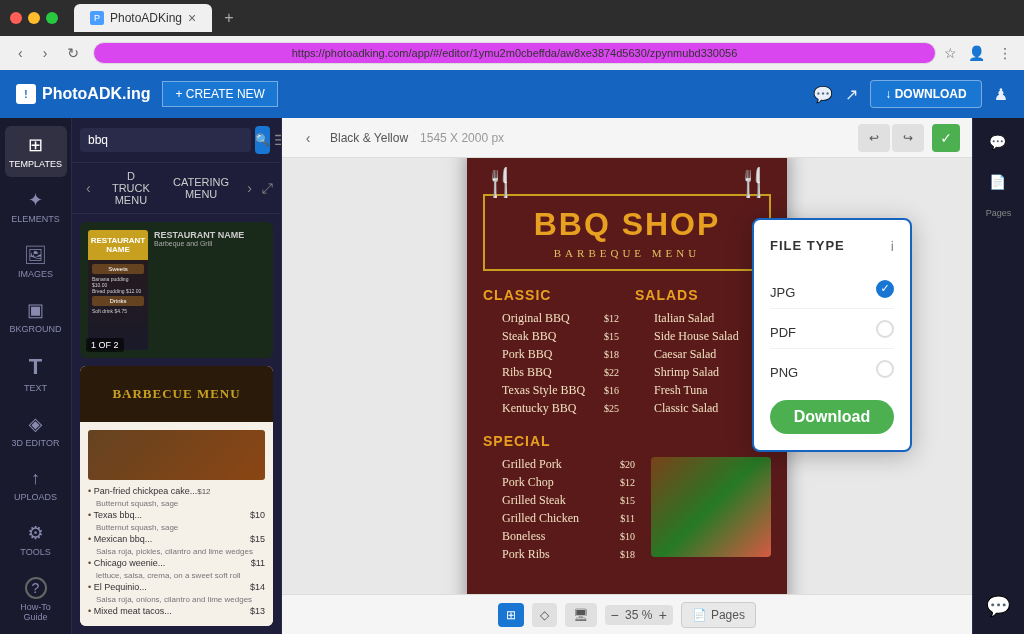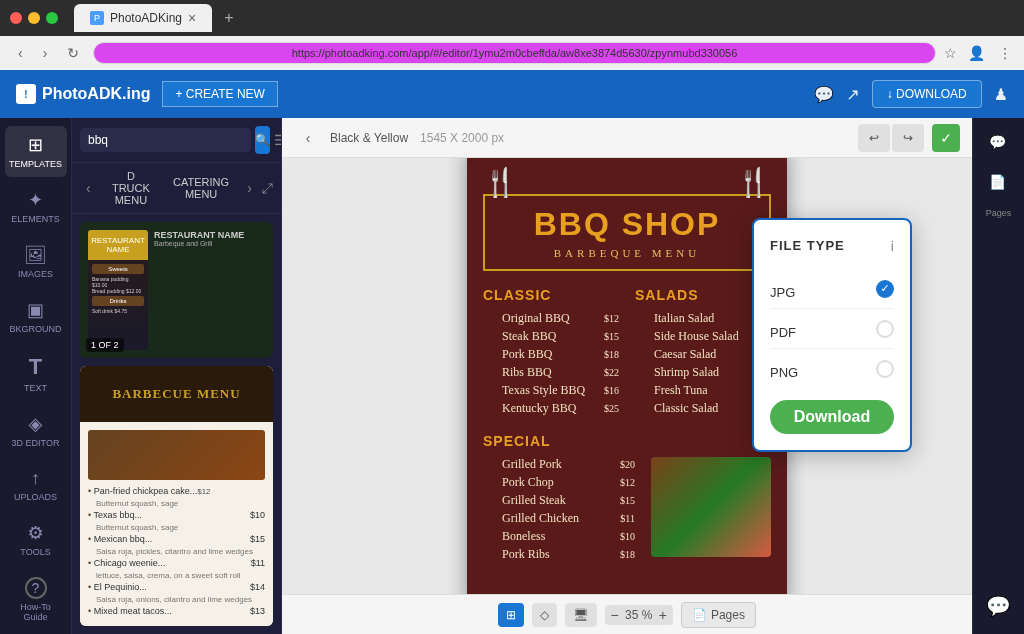--- a/index.html
+++ b/index.html
@@ -26,21 +26,21 @@
 
     
     .app { display: flex; height: 564px; flex-direction: column; }
     .app-header { background: #1565c0; height: 48px; display: flex; align-items: center; padding: 0 16px; gap: 12px; }
     .app-logo { display: flex; align-items: center; gap: 6px; color: white; font-weight: bold; font-size: 16px; }
     .logo-icon { background: white; color: #1565c0; width: 20px; height: 20px; border-radius: 3px; display: flex; align-items: center; justify-content: center; font-size: 10px; font-weight: bold; }
     .create-new-btn { background: #1976d2; border: 1px solid rgba(255,255,255,0.4); color: white; padding: 5px 12px; border-radius: 0; font-size: 12px; cursor: pointer; display: flex; align-items: center; gap: 4px; }
     .header-spacer { flex: 1; }
     .header-actions { display: flex; align-items: center; gap: 12px; }
     .header-icon-btn { background: none; border: none; color: white; cursor: pointer; font-size: 16px; opacity: 0.9; }
-    .download-btn { background: #1976d2; border: 1px solid rgba(255,255,255,0.4); color: white; padding: 6px 14px; border-radius: 4px; font-size: 12px; cursor: pointer; display: flex; align-items: center; gap: 6px; }
+    .download-btn { background: #1976d2; border: 1px solid rgba(255,255,255,0.4); color: white; padding: 6px 14px; border-radius: 4px; font-size: 12px; cursor: pointer; display: flex; align-items: center; gap: 6px; font-weight: bold; }
 
     
     .app-body { display: flex; flex: 1; overflow: hidden; }
 
     
     .left-sidebar { background: #1a1a2e; width: 72px; display: flex; flex-direction: column; align-items: center; padding: 8px 0; gap: 4px; border-right: 1px solid #2a2a4a; }
     .sidebar-item { display: flex; flex-direction: column; align-items: center; gap: 3px; padding: 8px 4px; cursor: pointer; border-radius: 6px; width: 62px; color: #8a8ab0; }
     .sidebar-item:hover, .sidebar-item.active { background: rgba(255,255,255,0.1); color: #fff; }
     .sidebar-icon { font-size: 18px; }
     .sidebar-label { font-size: 9px; text-align: center; }
@@ -233,21 +233,21 @@
         <button class="tab-pill">CATERING MENU</button>
         <button class="nav-arrow">›</button>
         <button class="expand-btn">⤢</button>
       </div>
       <div class="template-grid">
 
         <div class="template-card" style="background:#1a2a1a;padding:8px;">
           <div style="display:flex;gap:6px;">
             <div style="width:60px;height:120px;background:linear-gradient(#2a1a1a,#1a1a2a);border-radius:3px;overflow:hidden;position:relative;">
               <div style="background:#c8a020;height:30px;display:flex;align-items:center;justify-content:center;">
-                <span style="color:white;font-size:8px;font-weight:normal;text-align:center;">RESTAURANT<br>NAME</span>
+                <span style="color:white;font-size:8px;font-weight:bold;text-align:center;">RESTAURANT<br>NAME</span>
               </div>
               <div style="padding:4px;">
                 <div style="background:#654321;color:white;font-size:6px;text-align:center;padding:2px;border-radius:2px;margin-bottom:2px;">Sweets</div>
                 <div style="font-size:5px;color:#ccc;">Banana pudding $10.00</div>
                 <div style="font-size:5px;color:#ccc;">Bread pudding $12.00</div>
                 <div style="background:#654321;color:white;font-size:6px;text-align:center;padding:2px;border-radius:2px;margin:2px 0;">Drinks</div>
                 <div style="font-size:5px;color:#ccc;">Soft drink $4.75</div>
               </div>
             </div>
             <div style="flex:1;">

